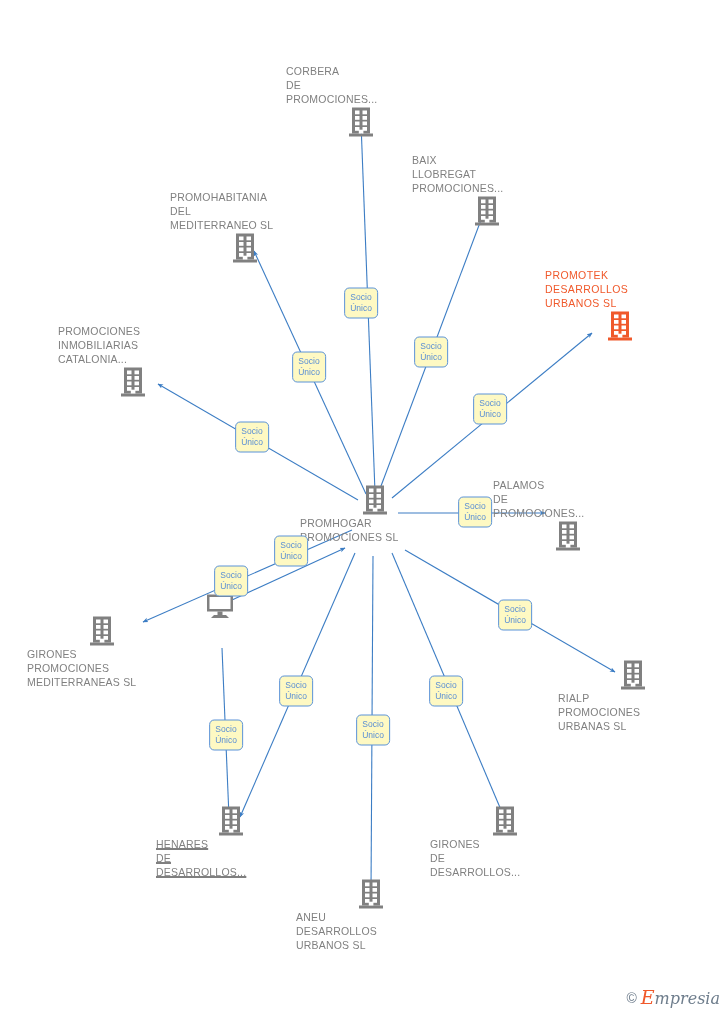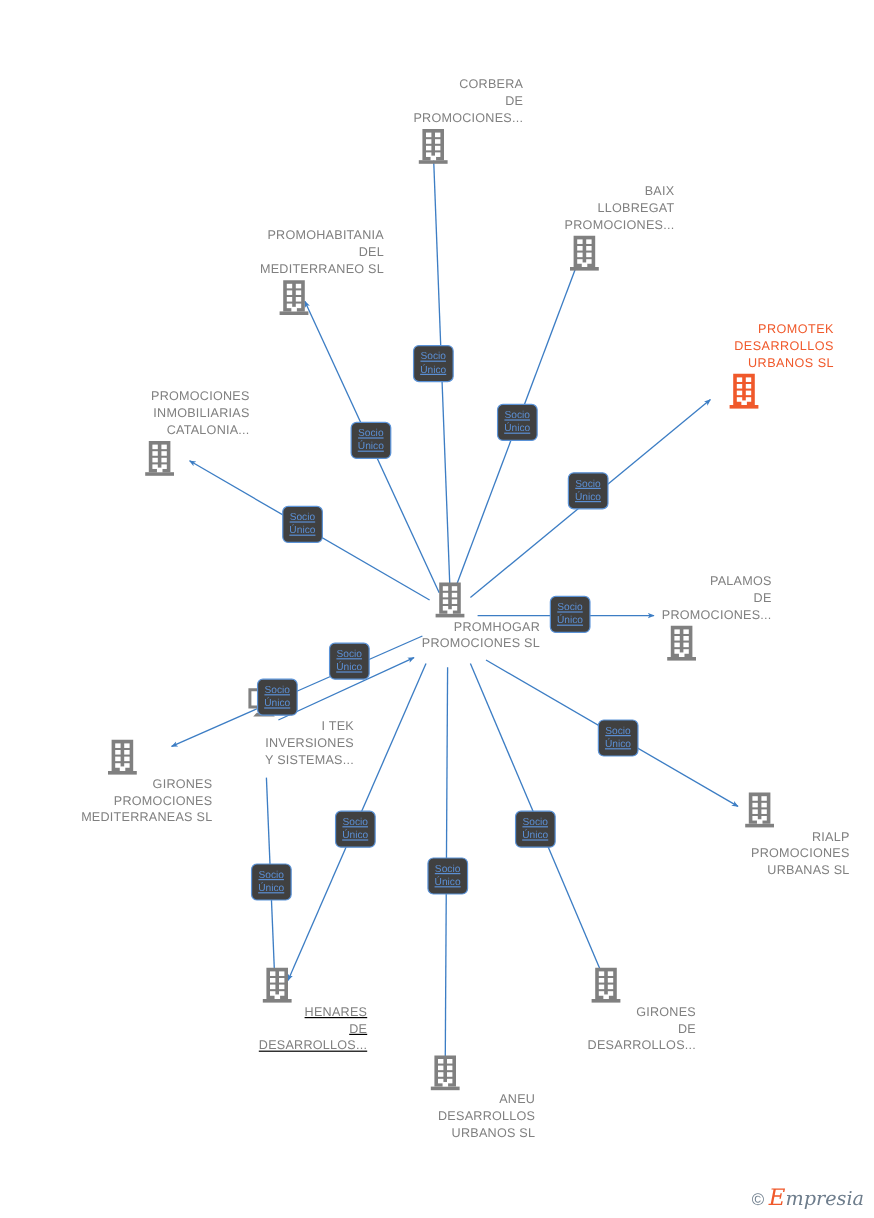--- a/index.html
+++ b/index.html
@@ -6,39 +6,38 @@
   body{
     width:728px;height:1015px;
     background:#ffffff;
     font-family:"Liberation Sans", sans-serif;
     overflow:hidden;
     position:relative;
   }
   #graph{position:absolute;left:0;top:0;width:728px;height:1015px;}
   #edge-layer{position:absolute;left:0;top:0;width:728px;height:1015px;}
 
-  .node{position:absolute;transform:translate(-50%,-50%);text-align:right;width:150px;}
+  .node{position:absolute;transform:translate(-50%,-50%);text-align:left;width:150px;}
   .node .label{
     font-size:10.5px;line-height:14px;color:#808080;
     letter-spacing:0.2px;white-space:pre-line;
   }
   .node.focal .label{color:#F0592B;font-weight:normal;letter-spacing:0.4px;}
   .node .icon{display:block;margin:0 auto;}
 
   .node.below .icon{margin-top:3px;}
   .node.above .label{margin-top:3px;}
 
   .edge-label{
     position:absolute;transform:translate(-50%,-50%);
     border:1.3px solid #5B93D8;border-radius:5px;
-    background:#404040;color:#5B8FD4;
+    background:#fef9c3;color:#5B8FD4;
     font-size:8.5px;line-height:11px;text-align:center;
     padding:3px 5px 4px 5px;white-space:pre-line;
     box-sizing:border-box;
-    text-decoration:underline;
   }
 
   .watermark{
     position:absolute;right:8px;bottom:8px;
     display:flex;align-items:center;gap:4px;
   }
   .watermark .copy{color:#6E7D8C;font-size:14px;line-height:14px;}
   .watermark .brand{font-family:"DejaVu Serif", serif;font-style:italic;font-size:16px;color:#6E7D8C;line-height:16px;}
   .watermark .brand .cap{color:#F0592B;font-size:19px;}
 </style>
@@ -211,23 +210,20 @@
 PROMOCIONES SL</div>
       </div>
       <div class="node below" style="left: 220px; top: 605px;">
         <svg width="30" height="26" viewBox="0 0 30 26" class="icon">
           <g fill="#808080">
             <path d="M2 1 H28 V18 H2 Z M4.5 3.5 H25.5 V15.5 H4.5 Z" fill-rule="evenodd"></path>
             <rect x="12.5" y="18" width="5" height="3.5"></rect>
             <path d="M6 24.5 L9 21.5 H21 L24 24.5 Z"></path>
           </g>
         </svg>
-        <div class="label">I TEK
-INVERSIONES
-Y SISTEMAS...</div>
       </div>
       <div class="node below" style="left: 102px; top: 650px;">
         <svg width="28" height="32" viewBox="0 0 28 32" class="icon">
           <g fill="#808080">
             <path d="M5 2 H23 V28 H5 Z"></path>
             <rect x="2" y="28" width="24" height="3"></rect>
             <rect x="8" y="5" width="4.5" height="3.8" fill="#ffffff"></rect>
             <rect x="15.5" y="5" width="4.5" height="3.8" fill="#ffffff"></rect>
             <rect x="8" y="10.5" width="4.5" height="3.8" fill="#ffffff"></rect>
             <rect x="15.5" y="10.5" width="4.5" height="3.8" fill="#ffffff"></rect>

